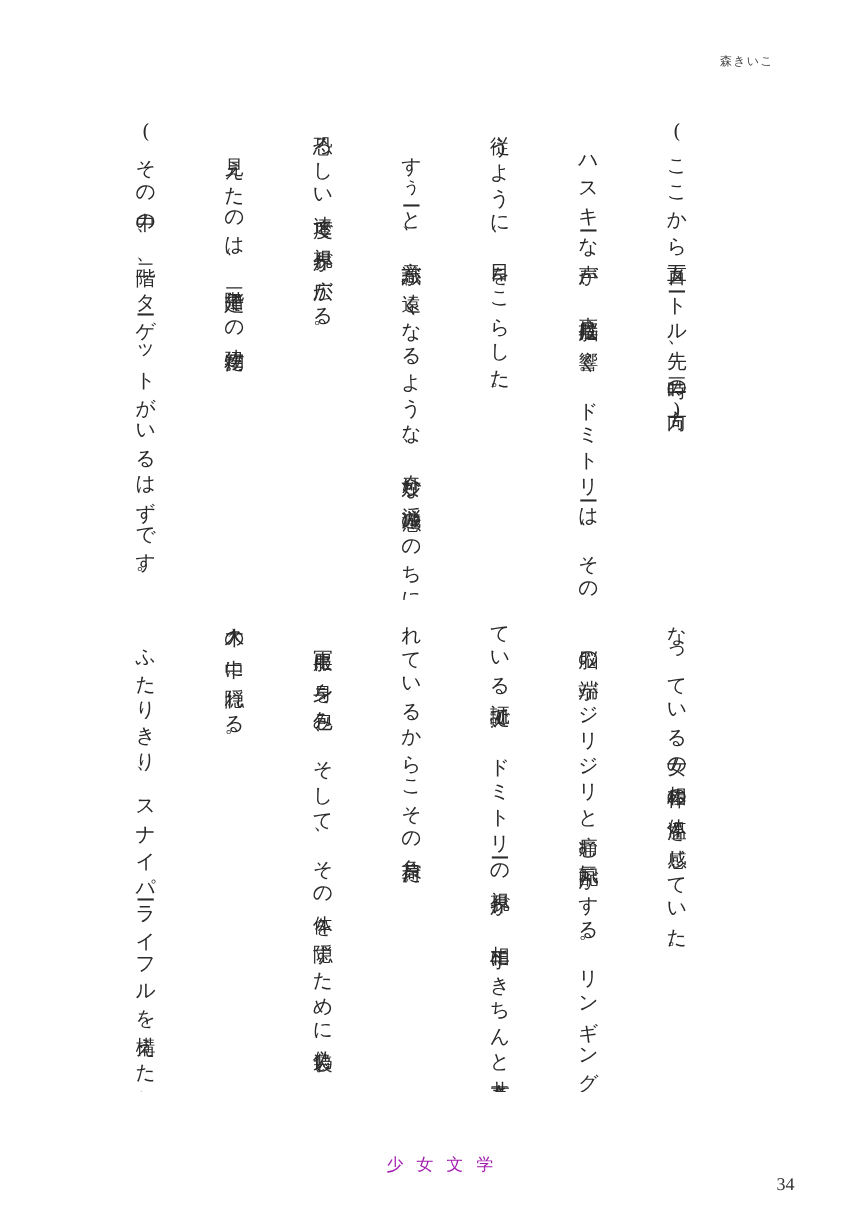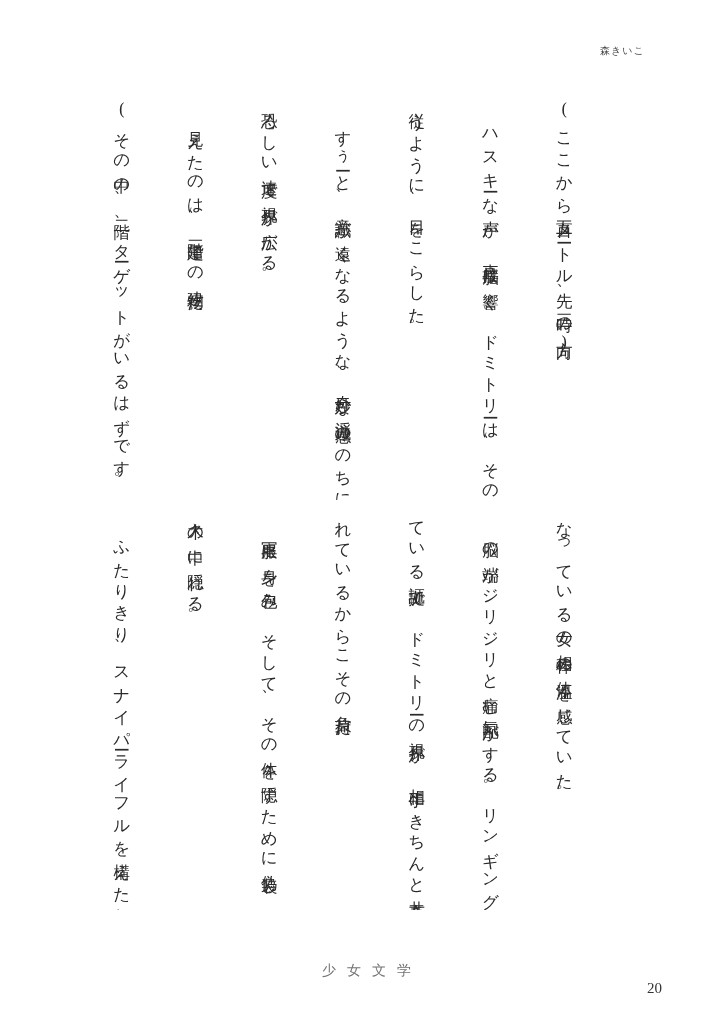--- a/index.html
+++ b/index.html
@@ -41,21 +41,21 @@
     .block.bottom { top: 510px; }
     .line {
       display: block;
     }
     .footer-title {
       position: absolute;
       top: 962px;
       left: 322px;
       font-size: 14px;
       letter-spacing: 11px;
-      color: #737373;
+      color: #a21caf;
       font-family: Liberation Mono, monospace;
     }
     .page-number {
       position: absolute;
       top: 980px;
       left: 647px;
       font-family: "Liberation Serif", serif;
       font-size: 15px;
       color: #333;
     }
@@ -109,13 +109,13 @@
   
   
   
   
   
   
   
 </div>
 
 <div class="footer-title">少女文学</div>
-<div class="page-number">20</div>
+<div class="page-number">34</div>
 
 </body></html>

